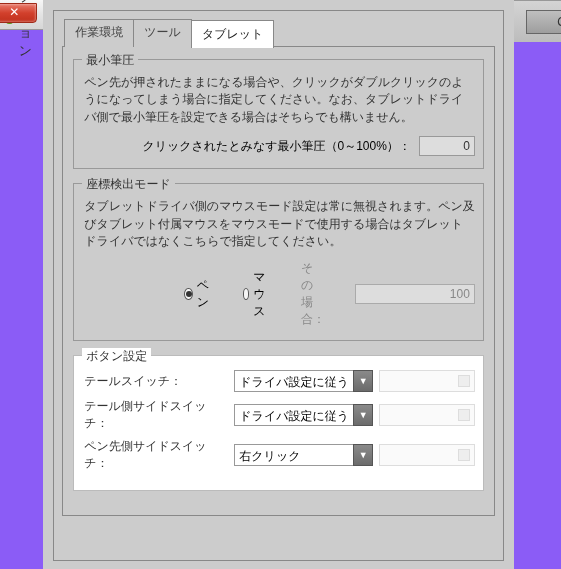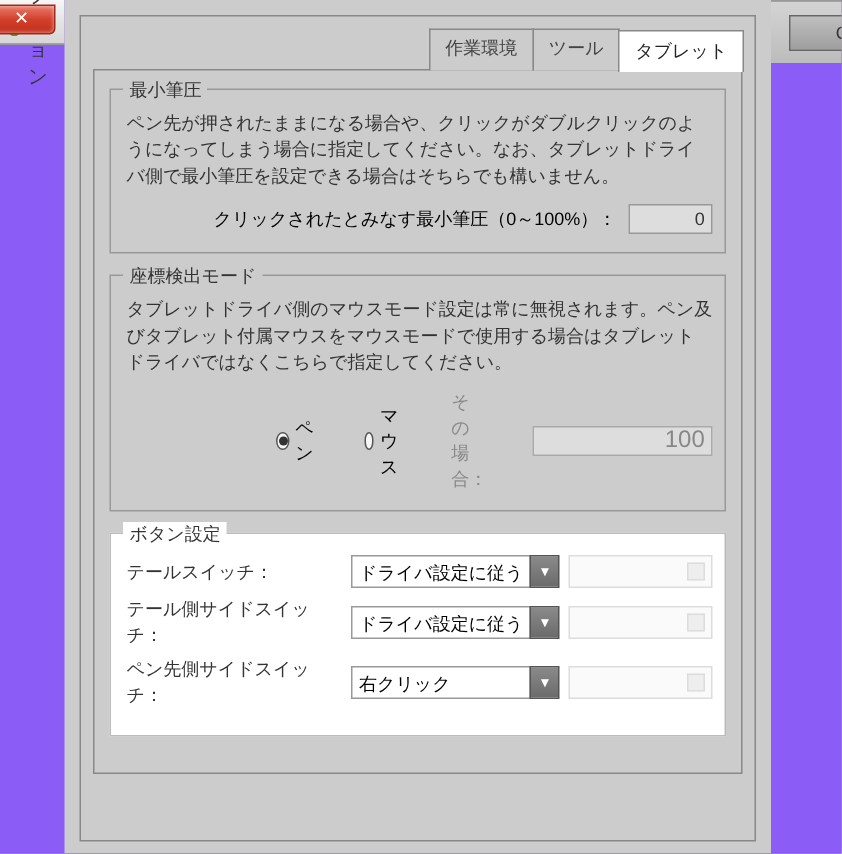--- a/index.html
+++ b/index.html
@@ -68,21 +68,20 @@
     padding: 8px 8px 8px 8px;
     position: relative;
     margin-bottom: 8px;
   }
   
   .tabs {
     display: flex;
     position: relative;
     z-index: 2;
     margin-left: 2px;
-    justify-content: flex-end;
   }
   .tab {
     padding: 4px 10px;
     border: 1px solid #888;
     border-bottom: none;
     background: #ccc;
     color: #444;
     margin-right: -1px;
     cursor: pointer;
     font-size: 12px;
@@ -170,21 +169,21 @@
     border-radius: 50%;
   }
   .disabled-label { color: #888; }
   .disabled-input {
     width: 120px; height: 20px;
     border: 1px solid #aaa;
     background: #ddd;
     color: #888;
     text-align: right;
     padding: 0 4px;
-    font-size: 16px;
+    font-size: 12px;
   }
   
   .btn-row {
     display: flex;
     align-items: center;
     margin-bottom: 6px;
   }
   .btn-row .lbl {
     width: 150px;
     text-align: left;

